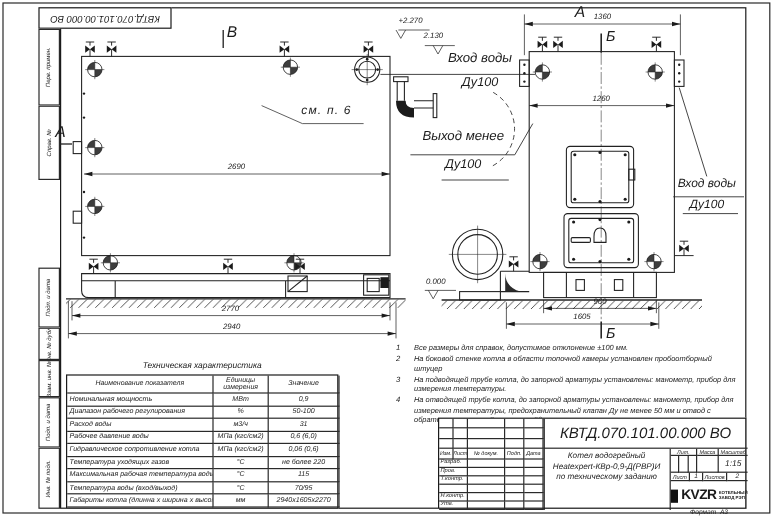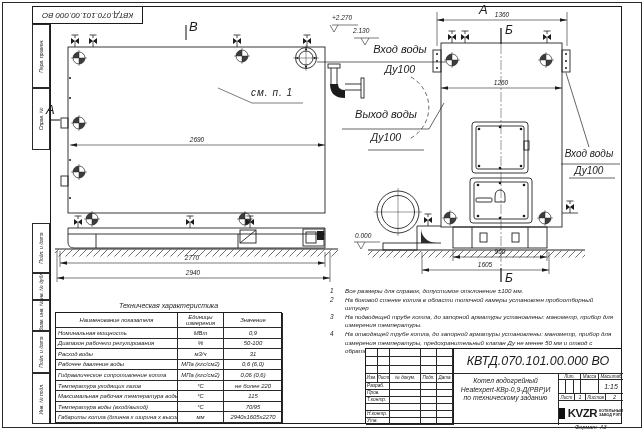--- a/index.html
+++ b/index.html
@@ -280,27 +280,27 @@
     </div>
   <div class="mbox" style="top:331px;height:42px;">
     <span>Подп. и дата</span>
     </div>
   <div class="mbox" style="top:373px;height:51px;">
     <span>Инв. № подл.</span>
     </div>
 
   <div class="lbl" style="left:189px;top:20px;font-size:13px;">В</div>
   <div class="lbl" style="left:46px;top:103px;font-size:13px;">А</div>
-  <div class="lbl" style="left:251px;top:88px;font-size:10px;letter-spacing:1px;">см. п. 1</div>
+  <div class="lbl" style="left:251px;top:88px;font-size:10px;letter-spacing:1px;">см. п. 6</div>
   <div class="lbl" style="left:332px;top:15px;font-size:6.5px;">+2.270</div>
   <div class="lbl" style="left:353px;top:28px;font-size:6.5px;">2.130</div>
   <div class="lbl" style="left:355px;top:233px;font-size:6.5px;">0.000</div>
   <div class="lbl ctr" style="left:356px;top:44px;width:88px;font-size:11px;">Вход воды</div>
   <div class="lbl ctr" style="left:356px;top:64px;width:88px;font-size:10.5px;">Ду100</div>
-  <div class="lbl ctr" style="left:340px;top:109px;width:92px;font-size:11px;">Выход воды</div>
+  <div class="lbl ctr" style="left:340px;top:109px;width:92px;font-size:11px;">Выход менее</div>
   <div class="lbl ctr" style="left:340px;top:132px;width:92px;font-size:10.5px;">Ду100</div>
   <div class="lbl ctr" style="left:558px;top:149px;width:62px;font-size:10px;">Вход воды</div>
   <div class="lbl ctr" style="left:558px;top:166px;width:62px;font-size:10px;">Ду100</div>
   <div class="lbl" style="left:479px;top:3px;font-size:13px;">А</div>
   <div class="lbl" style="left:505px;top:24px;font-size:12px;">Б</div>
   <div class="lbl" style="left:505px;top:272px;font-size:12px;">Б</div>
 
   <div class="lbl ctr" style="left:157px;top:137px;width:80px;font-size:6.5px;">2690</div>
   <div class="lbl ctr" style="left:152px;top:255px;width:80px;font-size:6.5px;">2770</div>
   <div class="lbl ctr" style="left:153px;top:270px;width:80px;font-size:6.5px;">2940</div>

